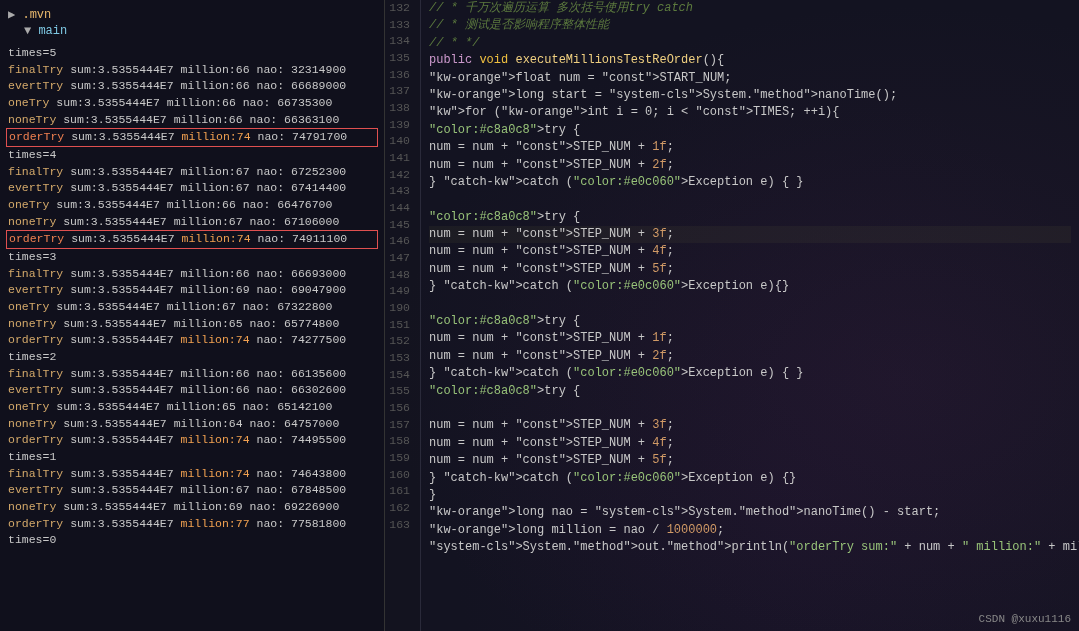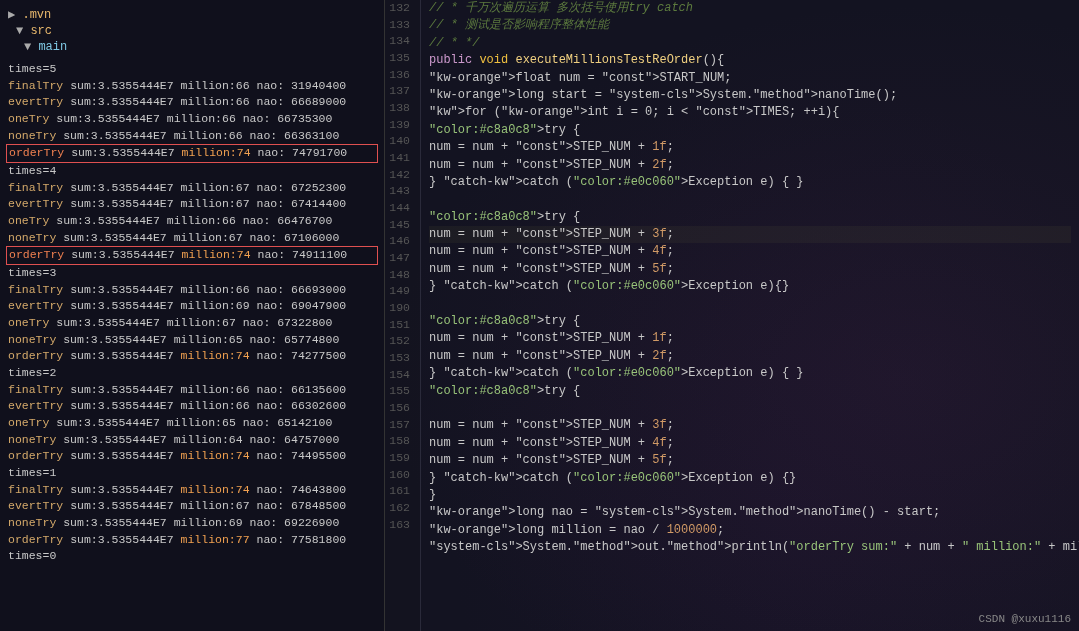--- a/index.html
+++ b/index.html
@@ -147,32 +147,28 @@
   </style>
 </head>
 <body>
 
 <div id="left-panel">
   <div class="file-tree">
     <div class="item">
       <span style="color:#aaa">▶ </span>
       <span style="color:#e8b86d">.mvn</span>
     </div>
-    <div class="item indent1">
-      <span style="color:#aaa">▼ </span>
-      <span style="color:#e8b86d">src</span>
-    </div>
     <div class="item indent2">
       <span style="color:#aaa">▼ </span>
       <span style="color:#7ec8e3">main</span>
     </div>
   </div>
   <div class="console-output" id="console-lines">
       <div class="console-line"><span class="times-label" style="color:#c8c8c8">times=5</span></div>
-      <div class="console-line"><span style="color:#d4a96a">finalTry</span> <span style="color:#c8c8c8">sum:3.5355444E7</span> <span style="color:#c8c8c8">million:66</span> <span style="color:#c8c8c8">nao: 31940400</span></div>
+      <div class="console-line"><span style="color:#d4a96a">finalTry</span> <span style="color:#c8c8c8">sum:3.5355444E7</span> <span style="color:#c8c8c8">million:66</span> <span style="color:#c8c8c8">nao: 32314900</span></div>
       <div class="console-line"><span style="color:#d4a96a">evertTry</span> <span style="color:#c8c8c8">sum:3.5355444E7</span> <span style="color:#c8c8c8">million:66</span> <span style="color:#c8c8c8">nao: 66689000</span></div>
       <div class="console-line"><span style="color:#d4a96a">oneTry</span> <span style="color:#c8c8c8">sum:3.5355444E7</span> <span style="color:#c8c8c8">million:66</span> <span style="color:#c8c8c8">nao: 66735300</span></div>
       <div class="console-line"><span style="color:#d4a96a">noneTry</span> <span style="color:#c8c8c8">sum:3.5355444E7</span> <span style="color:#c8c8c8">million:66</span> <span style="color:#c8c8c8">nao: 66363100</span></div>
       <div class="console-line">
         <span class="order-try-row"><span style="color:#f08050">orderTry</span> <span style="color:#c8c8c8">sum:3.5355444E7</span> <span style="color:#f0a050">million:74</span> <span style="color:#c8c8c8">nao: 74791700</span></span>
       </div>
       <div class="console-line"><span class="times-label" style="color:#c8c8c8">times=4</span></div>
       <div class="console-line"><span style="color:#d4a96a">finalTry</span> <span style="color:#c8c8c8">sum:3.5355444E7</span> <span style="color:#c8c8c8">million:67</span> <span style="color:#c8c8c8">nao: 67252300</span></div>
       <div class="console-line"><span style="color:#d4a96a">evertTry</span> <span style="color:#c8c8c8">sum:3.5355444E7</span> <span style="color:#c8c8c8">million:67</span> <span style="color:#c8c8c8">nao: 67414400</span></div>
       <div class="console-line"><span style="color:#d4a96a">oneTry</span> <span style="color:#c8c8c8">sum:3.5355444E7</span> <span style="color:#c8c8c8">million:66</span> <span style="color:#c8c8c8">nao: 66476700</span></div>

